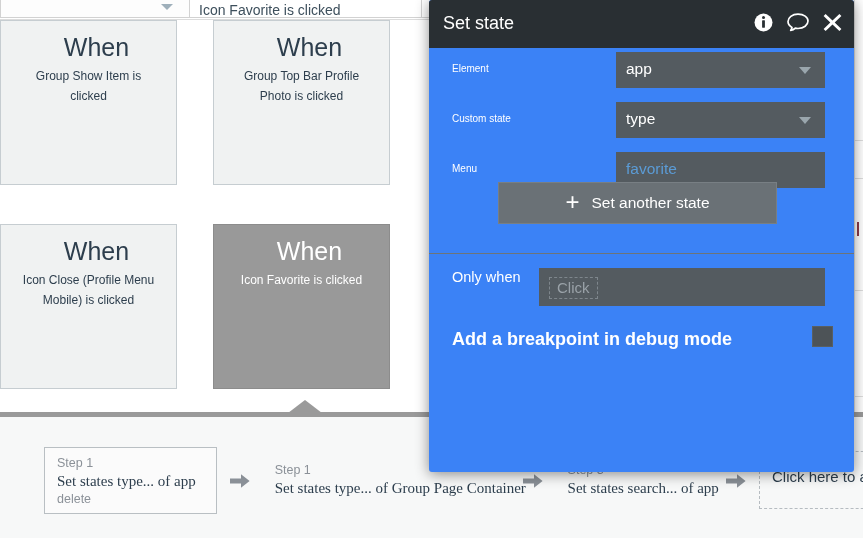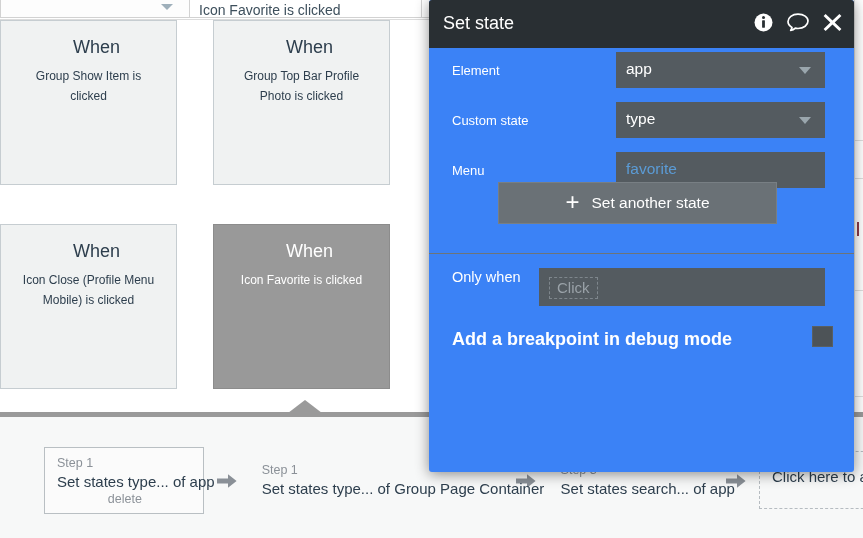--- a/index.html
+++ b/index.html
@@ -82,21 +82,21 @@
     border: 1px solid #c6cdd1;
     background: #f0f2f2;
     text-align: center;
     padding-top: 13px;
   }
   .event-box.selected {
     background: #999999;
     border-color: #8c8c8c;
   }
   .event-box .when {
-    font-size: 18px;
+    font-size: 25px;
     color: #2d3e4d;
     line-height: 26px;
     font-weight: 400;
     padding-left: 16px;
   }
   .event-box.selected .when { color: #ffffff; }
   .event-box .desc {
     font-size: 12px;
     color: #2d3e4d;
     line-height: 20px;
@@ -150,26 +150,27 @@
     font-size: 12.5px;
     color: #8b9198;
     line-height: 15px;
     white-space: nowrap;
   }
   .step .step-title {
     font-size: 15px;
     color: #2d3e4d;
     line-height: 21px;
     white-space: nowrap;
+    font-family: Liberation Serif, serif;
   }
   .step .step-delete {
     font-size: 12.5px;
     color: #8b9198;
     line-height: 15px;
-    text-align: center;
+    text-align: left;
   }
   .step-arrow {
     width: 46px;
     text-align: center;
     flex: none;
     color: #8a9097;
     font-size: 22px;
     line-height: 1;
     padding-top: 2px;
   }
@@ -222,21 +223,21 @@
   .hdr-icons .ic { cursor: pointer; display:block; }
 
   .dlg-body { position: absolute; left: 0; top: 48px; width: 425px; }
   .row {
     position: relative;
     height: 50px;
   }
   .row .label {
     position: absolute;
     left: 23px; top: 15px;
-    font-size: 13px;
+    font-size: 10px;
     color: #ffffff;
   }
   .row .control {
     position: absolute;
     left: 187px; top: 4px;
     width: 209px; height: 36px;
     background: #545b60;
     box-sizing: border-box;
   }
   .row .control .val {

